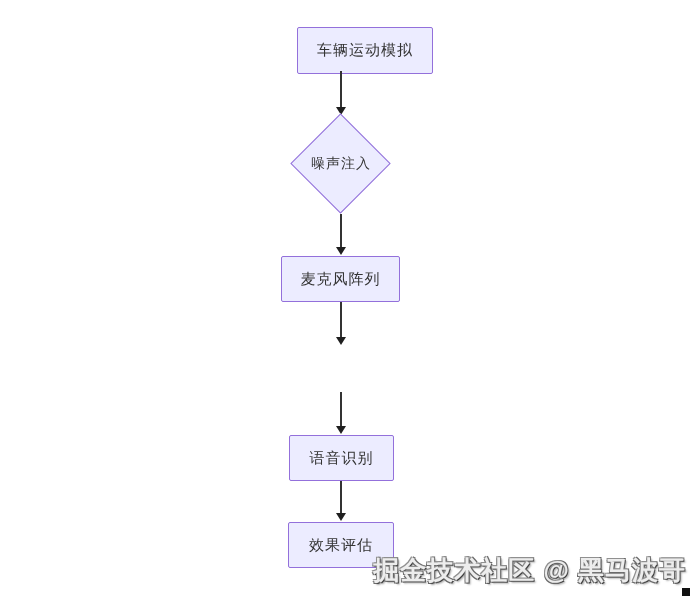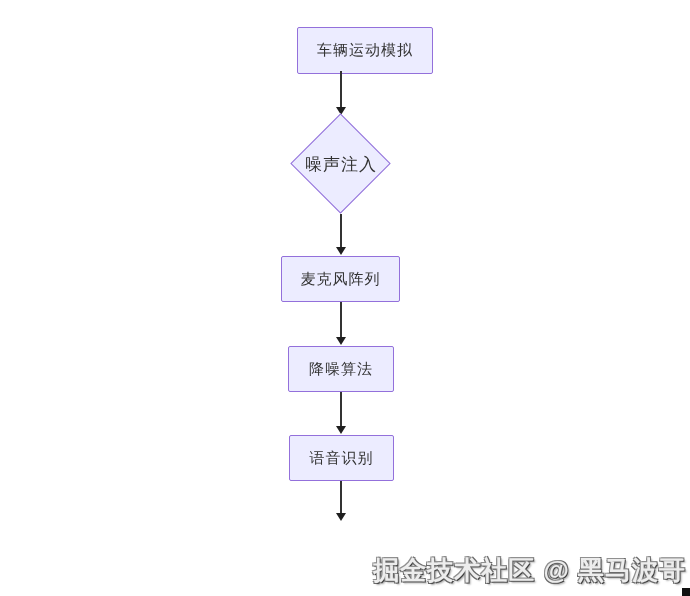--- a/index.html
+++ b/index.html
@@ -42,21 +42,21 @@
     left:14px;top:14px;width:71px;height:71px;
     box-sizing:border-box;
     background:#ECECFF;
     border:1px solid #9370DB;
     transform:rotate(45deg);
   }
   .diamond-label{
     position:absolute;
     left:0;top:0;right:0;bottom:0;
     display:flex;align-items:center;justify-content:center;
-    font-size:17px;color:#333333;letter-spacing:1px;
+    font-size:14px;color:#333333;letter-spacing:1px;
   }
 
   .arrow{
     position:absolute;
     width:10px;
   }
   .arrow .line{
     position:absolute;
     left:4.25px;top:0;bottom:7px;
     width:1.5px;
@@ -127,36 +127,36 @@
 
   <div class="node node-mic">
     <span>麦克风阵列</span>
   </div>
 
   <div class="arrow arrow-3">
     <div class="line"></div>
     <div class="head"></div>
   </div>
 
-  <div class="node node-denoise">
-    <span>降噪算法</span>
-  </div>
 
   <div class="arrow arrow-4">
     <div class="line"></div>
     <div class="head"></div>
   </div>
 
   <div class="node node-asr">
     <span>语音识别</span>
   </div>
 
   <div class="arrow arrow-5">
     <div class="line"></div>
     <div class="head"></div>
   </div>
 
+  <div class="node node-eval">
+    <span>效果评估</span>
+  </div>
 
   <div class="watermark">掘金技术社区 @ 黑马波哥</div>
 
   <div class="corner-mark"></div>
 
 </div>
 
 </body></html>

